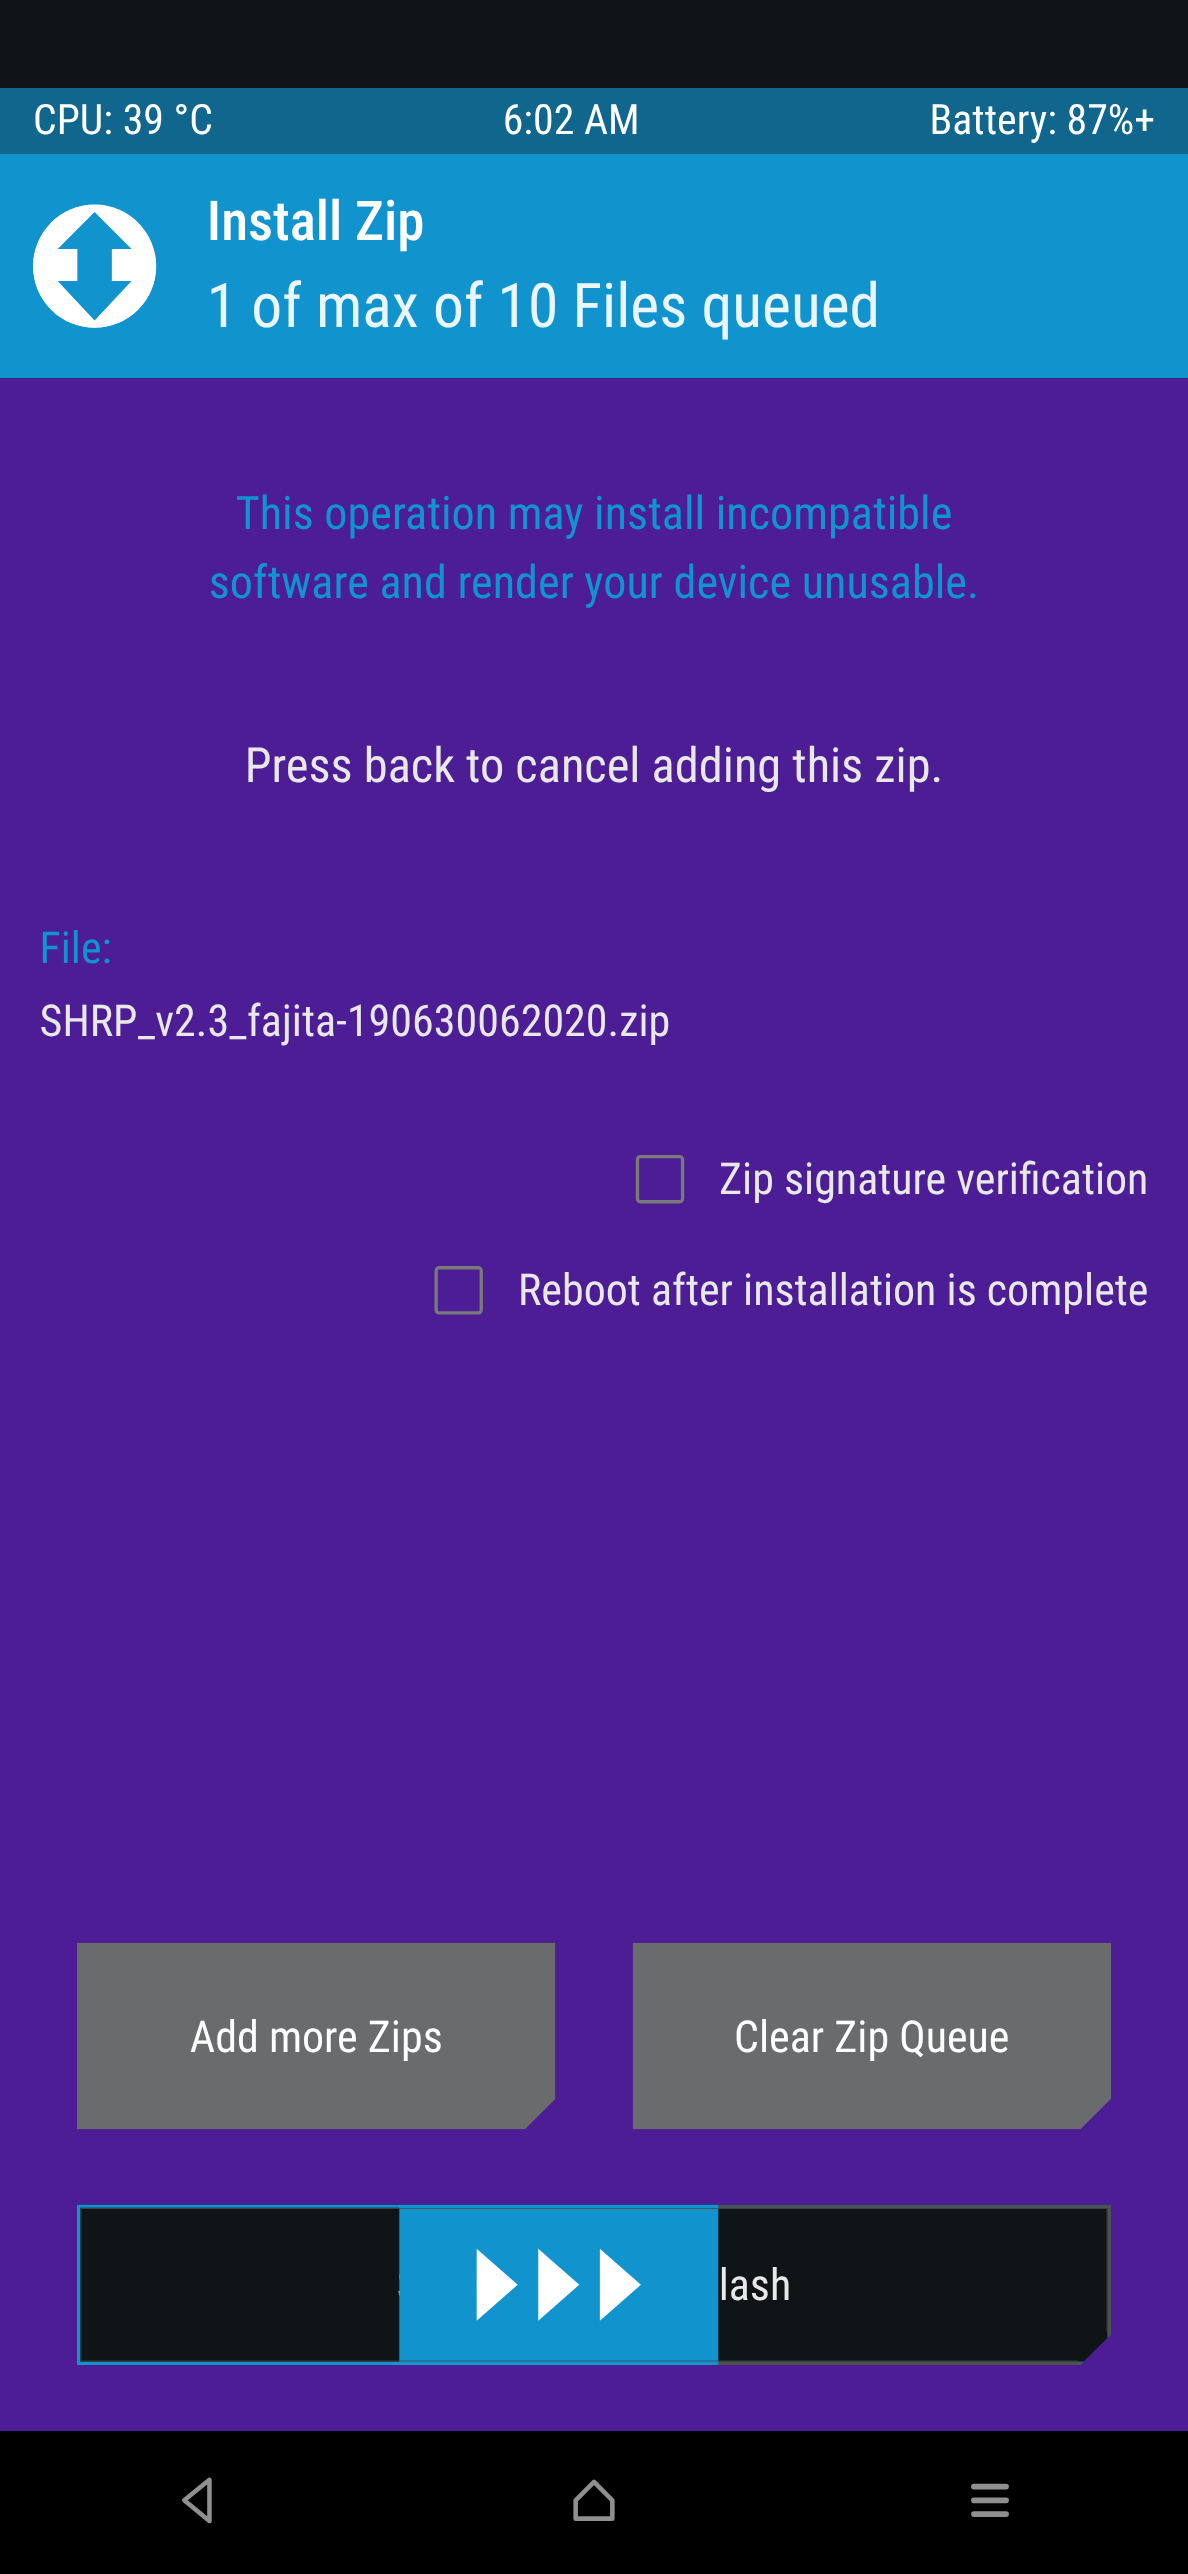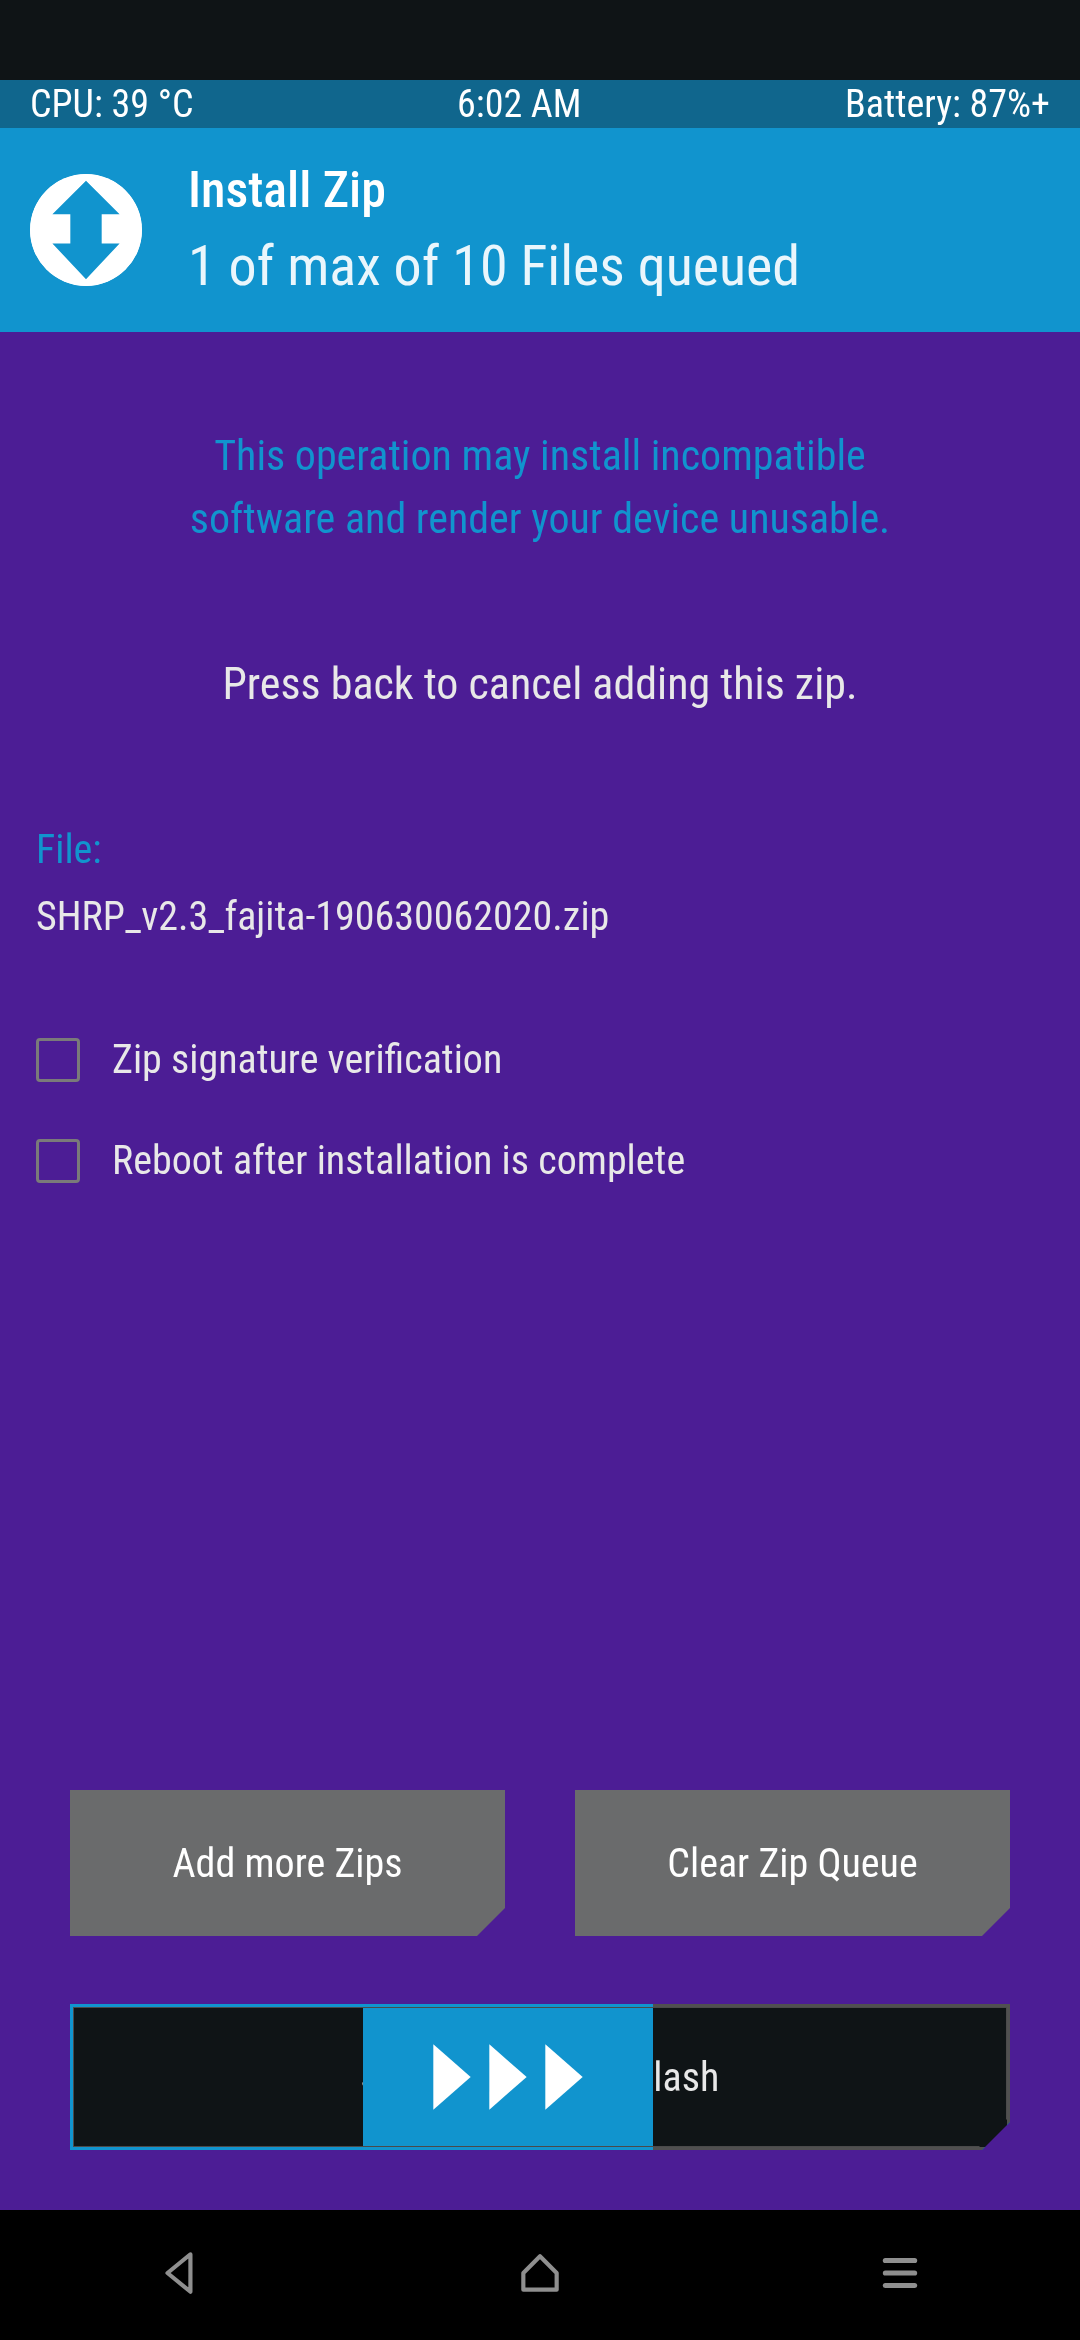--- a/index.html
+++ b/index.html
@@ -7,21 +7,21 @@
   body {
     background: #000;
     font-family: "Roboto Condensed", "Roboto", "Helvetica Neue", Arial, sans-serif;
     font-stretch: condensed;
     color: #e8e8e8;
     display: flex;
     flex-direction: column;
   }
   .top-gap { height: 80px; background: #0f1416; }
   .statusbar {
-    height: 48px;
+    height: 60px;
     background: #10668d;
     display: flex;
     align-items: center;
     justify-content: space-between;
     padding: 0 30px;
     font-size: 38px;
     color: #fff;
   }
   .titlebar {
     height: 204px;
@@ -64,39 +64,40 @@
   }
   .field-block { margin-top: 116px; }
   .field-label { color: #1194ce; font-size: 40px; margin-bottom: 20px; }
   .field-value { color: #e8e8e8; font-size: 40px; }
   .field-block + .field-block { margin-top: 70px; }
   .checkbox-row {
     display: flex;
     align-items: center;
     gap: 32px;
     margin-top: 54px;
+    justify-content: flex-end;
   }
   .checkbox-row:first-of-type { margin-top: 80px; }
   .checkbox {
     width: 44px; height: 44px;
     border: 3px solid #7a7a7a;
     border-radius: 4px;
     background: transparent;
   }
   .checkbox-label { font-size: 40px; color: #e8e8e8; }
   .spacer { flex: 1; }
   .button-row {
     display: flex;
     gap: 70px;
     padding: 0 34px;
     margin-bottom: 68px;
   }
   .gray-btn {
     flex: 1;
-    height: 146px;
+    height: 170px;
     background: #6a6b6c;
     color: #fff;
     font-size: 40px;
     display: flex;
     align-items: center;
     justify-content: center;
     position: relative;
     clip-path: polygon(0 0, 100% 0, 100% calc(100% - 28px), calc(100% - 28px) 100%, 0 100%);
   }
   .swipe-track {

